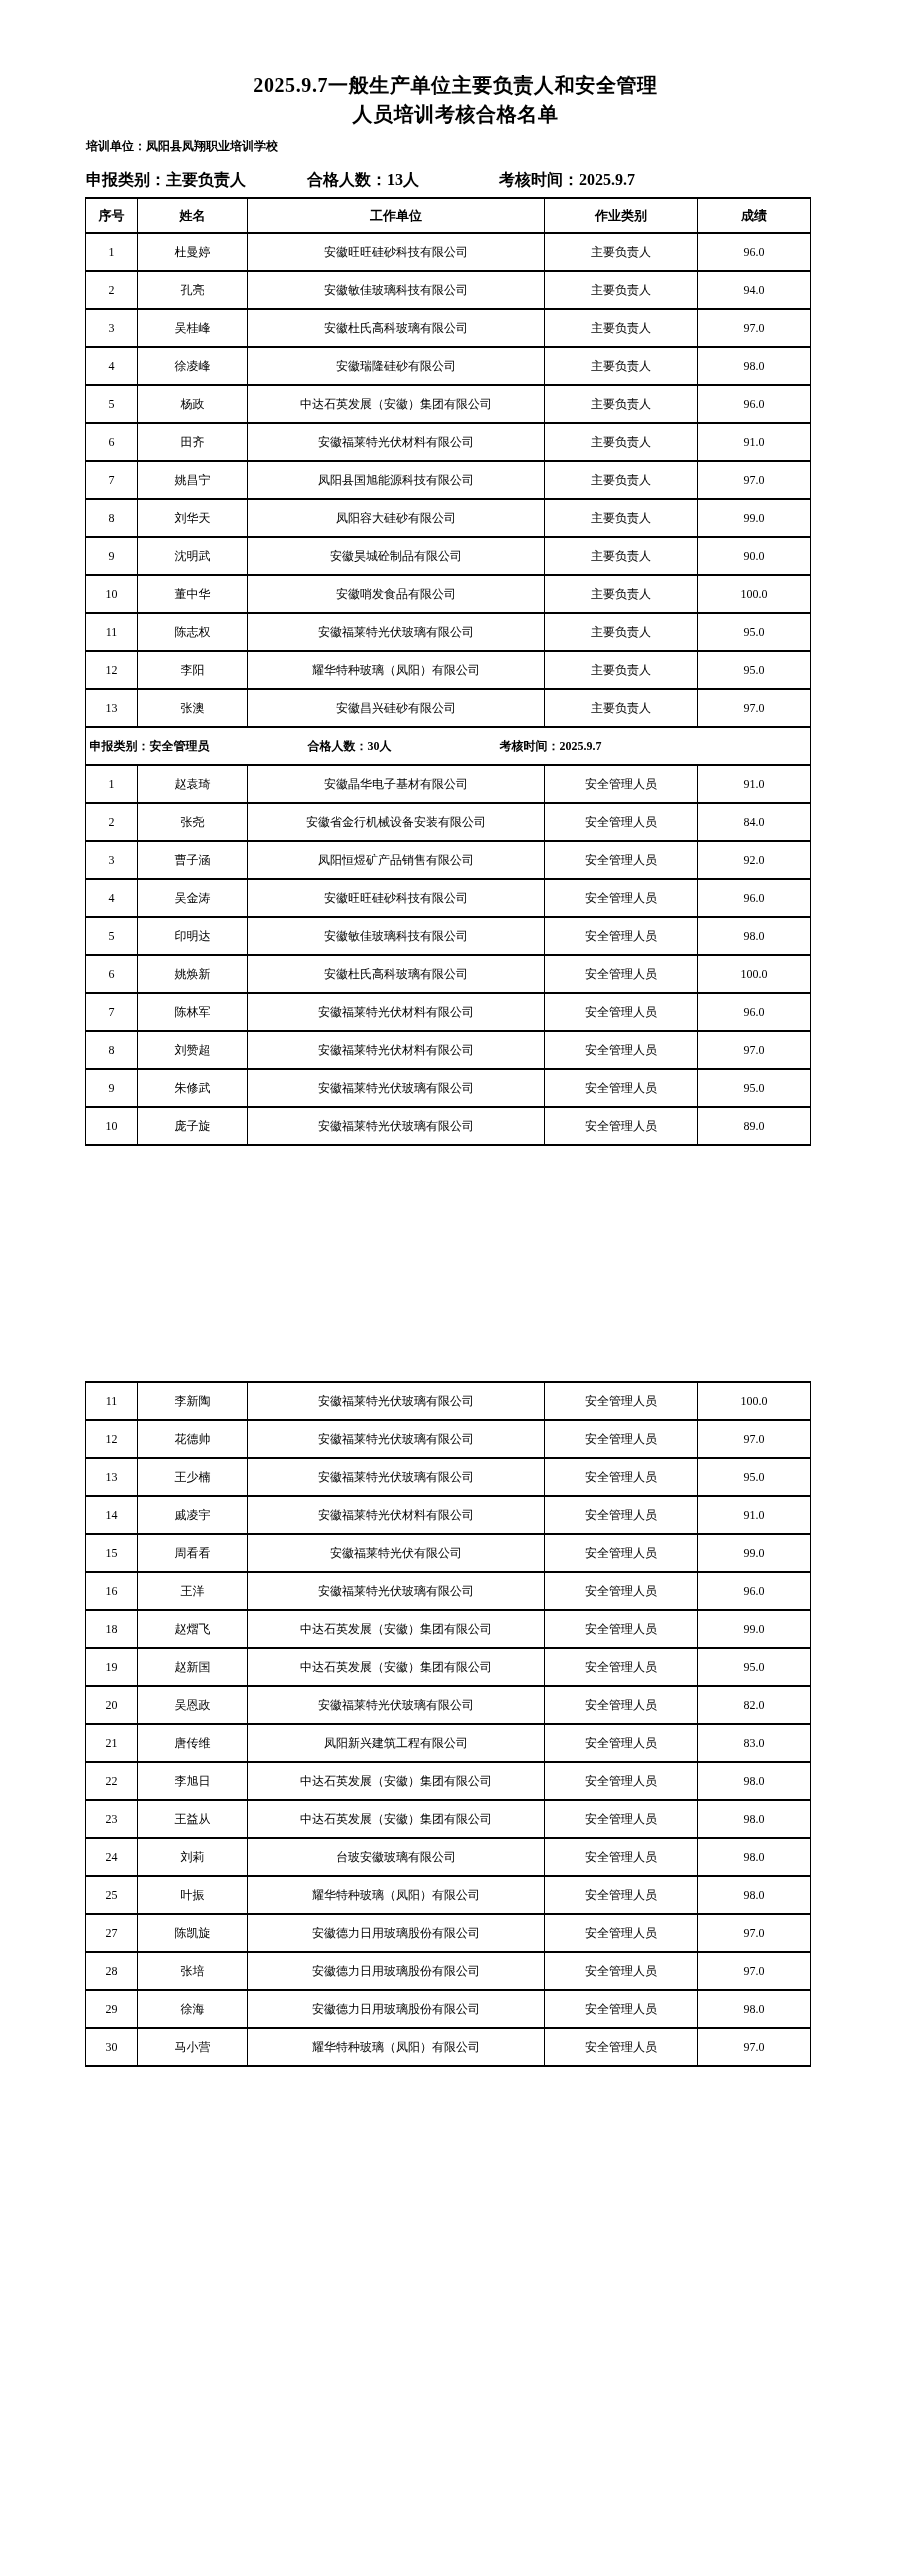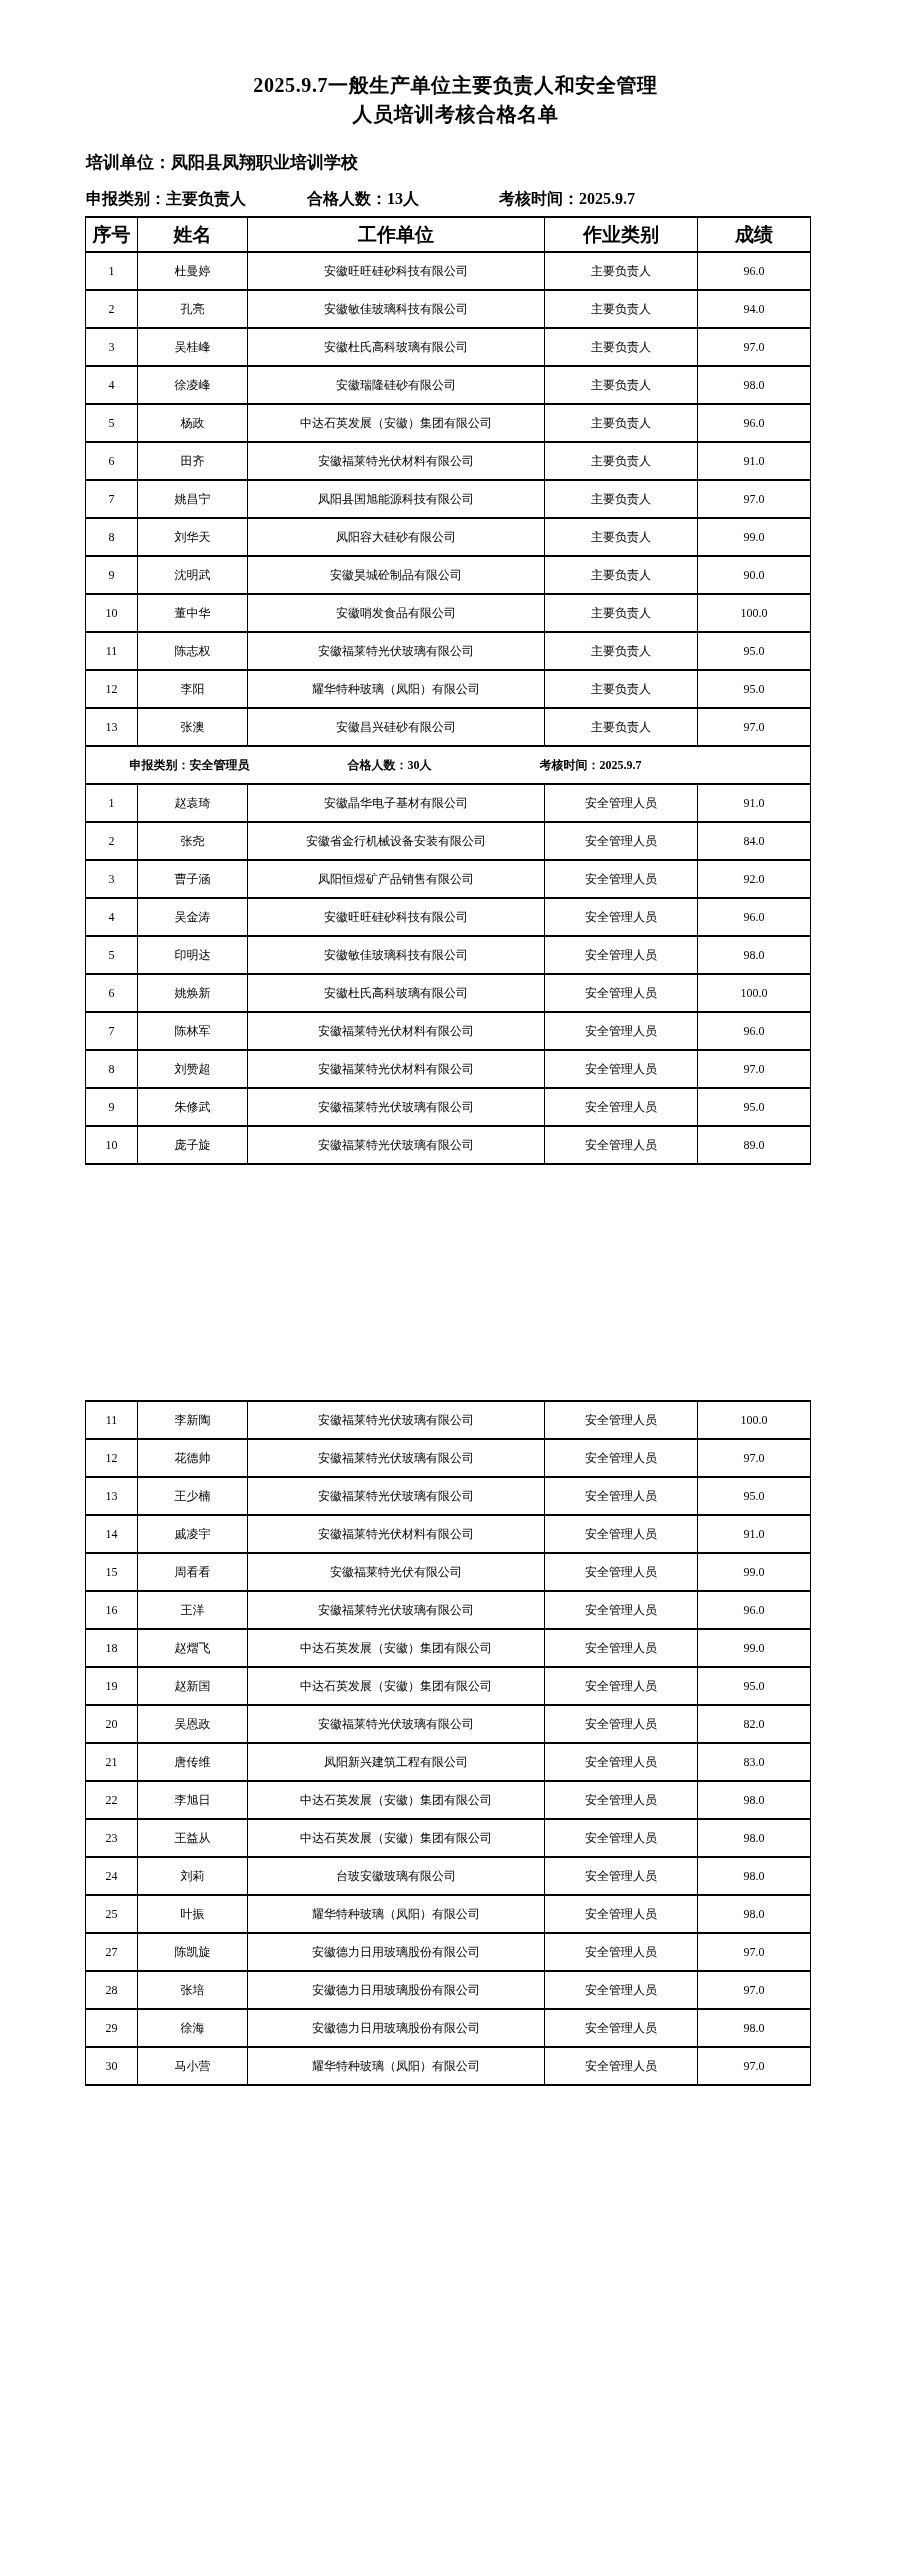--- a/index.html
+++ b/index.html
@@ -14,22 +14,22 @@
   .content{padding-top:71px;}
   .doc-title{
     width:100%;
     text-align:center;
     font-size:20px;
     font-weight:bold;
     line-height:29px;
     letter-spacing:0.6px;
   }
   .training-unit{
-    margin:22px 0 0 86px;
-    font-size:17px;
+    margin:9px 0 0 86px;
+    font-size:12px;
     font-weight:bold;
   }
   .meta-line{
     margin:15px 0 0 86px;
     font-size:16px;
     font-weight:bold;
     white-space:nowrap;
   }
   .meta-line .seg1{display:inline-block;width:221px;}
   .meta-line .seg2{display:inline-block;width:192px;}
@@ -47,40 +47,40 @@
     border-top-width:2.3px;
     border-bottom-width:2.3px;
     text-align:center;
     vertical-align:middle;
     padding:0;
     overflow:hidden;
     white-space:nowrap;
   }
   table.roster th{
     height:33px;
-    font-size:19px;
+    font-size:13px;
     font-weight:bold;
   }
   table.roster td{
     height:36px;
     font-size:12px;
     font-weight:normal;
   }
   col.c0{width:52px;}
   col.c1{width:110px;}
   col.c2{width:297px;}
   col.c3{width:153px;}
   col.c4{width:113px;}
   tr.divider-row td{
     text-align:left;
     font-weight:bold;
     font-size:12px;
     padding-left:3.4px;
   }
-  tr.divider-row .seg1{display:inline-block;width:218px;margin-left:40px;}
+  tr.divider-row .seg1{display:inline-block;width:218px;}
   tr.divider-row .seg2{display:inline-block;width:192px;}
 </style>
 </head>
 <body>
 
 <div class="page">
   <div class="content">
 
     <div class="doc-title">
       <div>2025.9.7一般生产单位主要负责人和安全管理</div>

